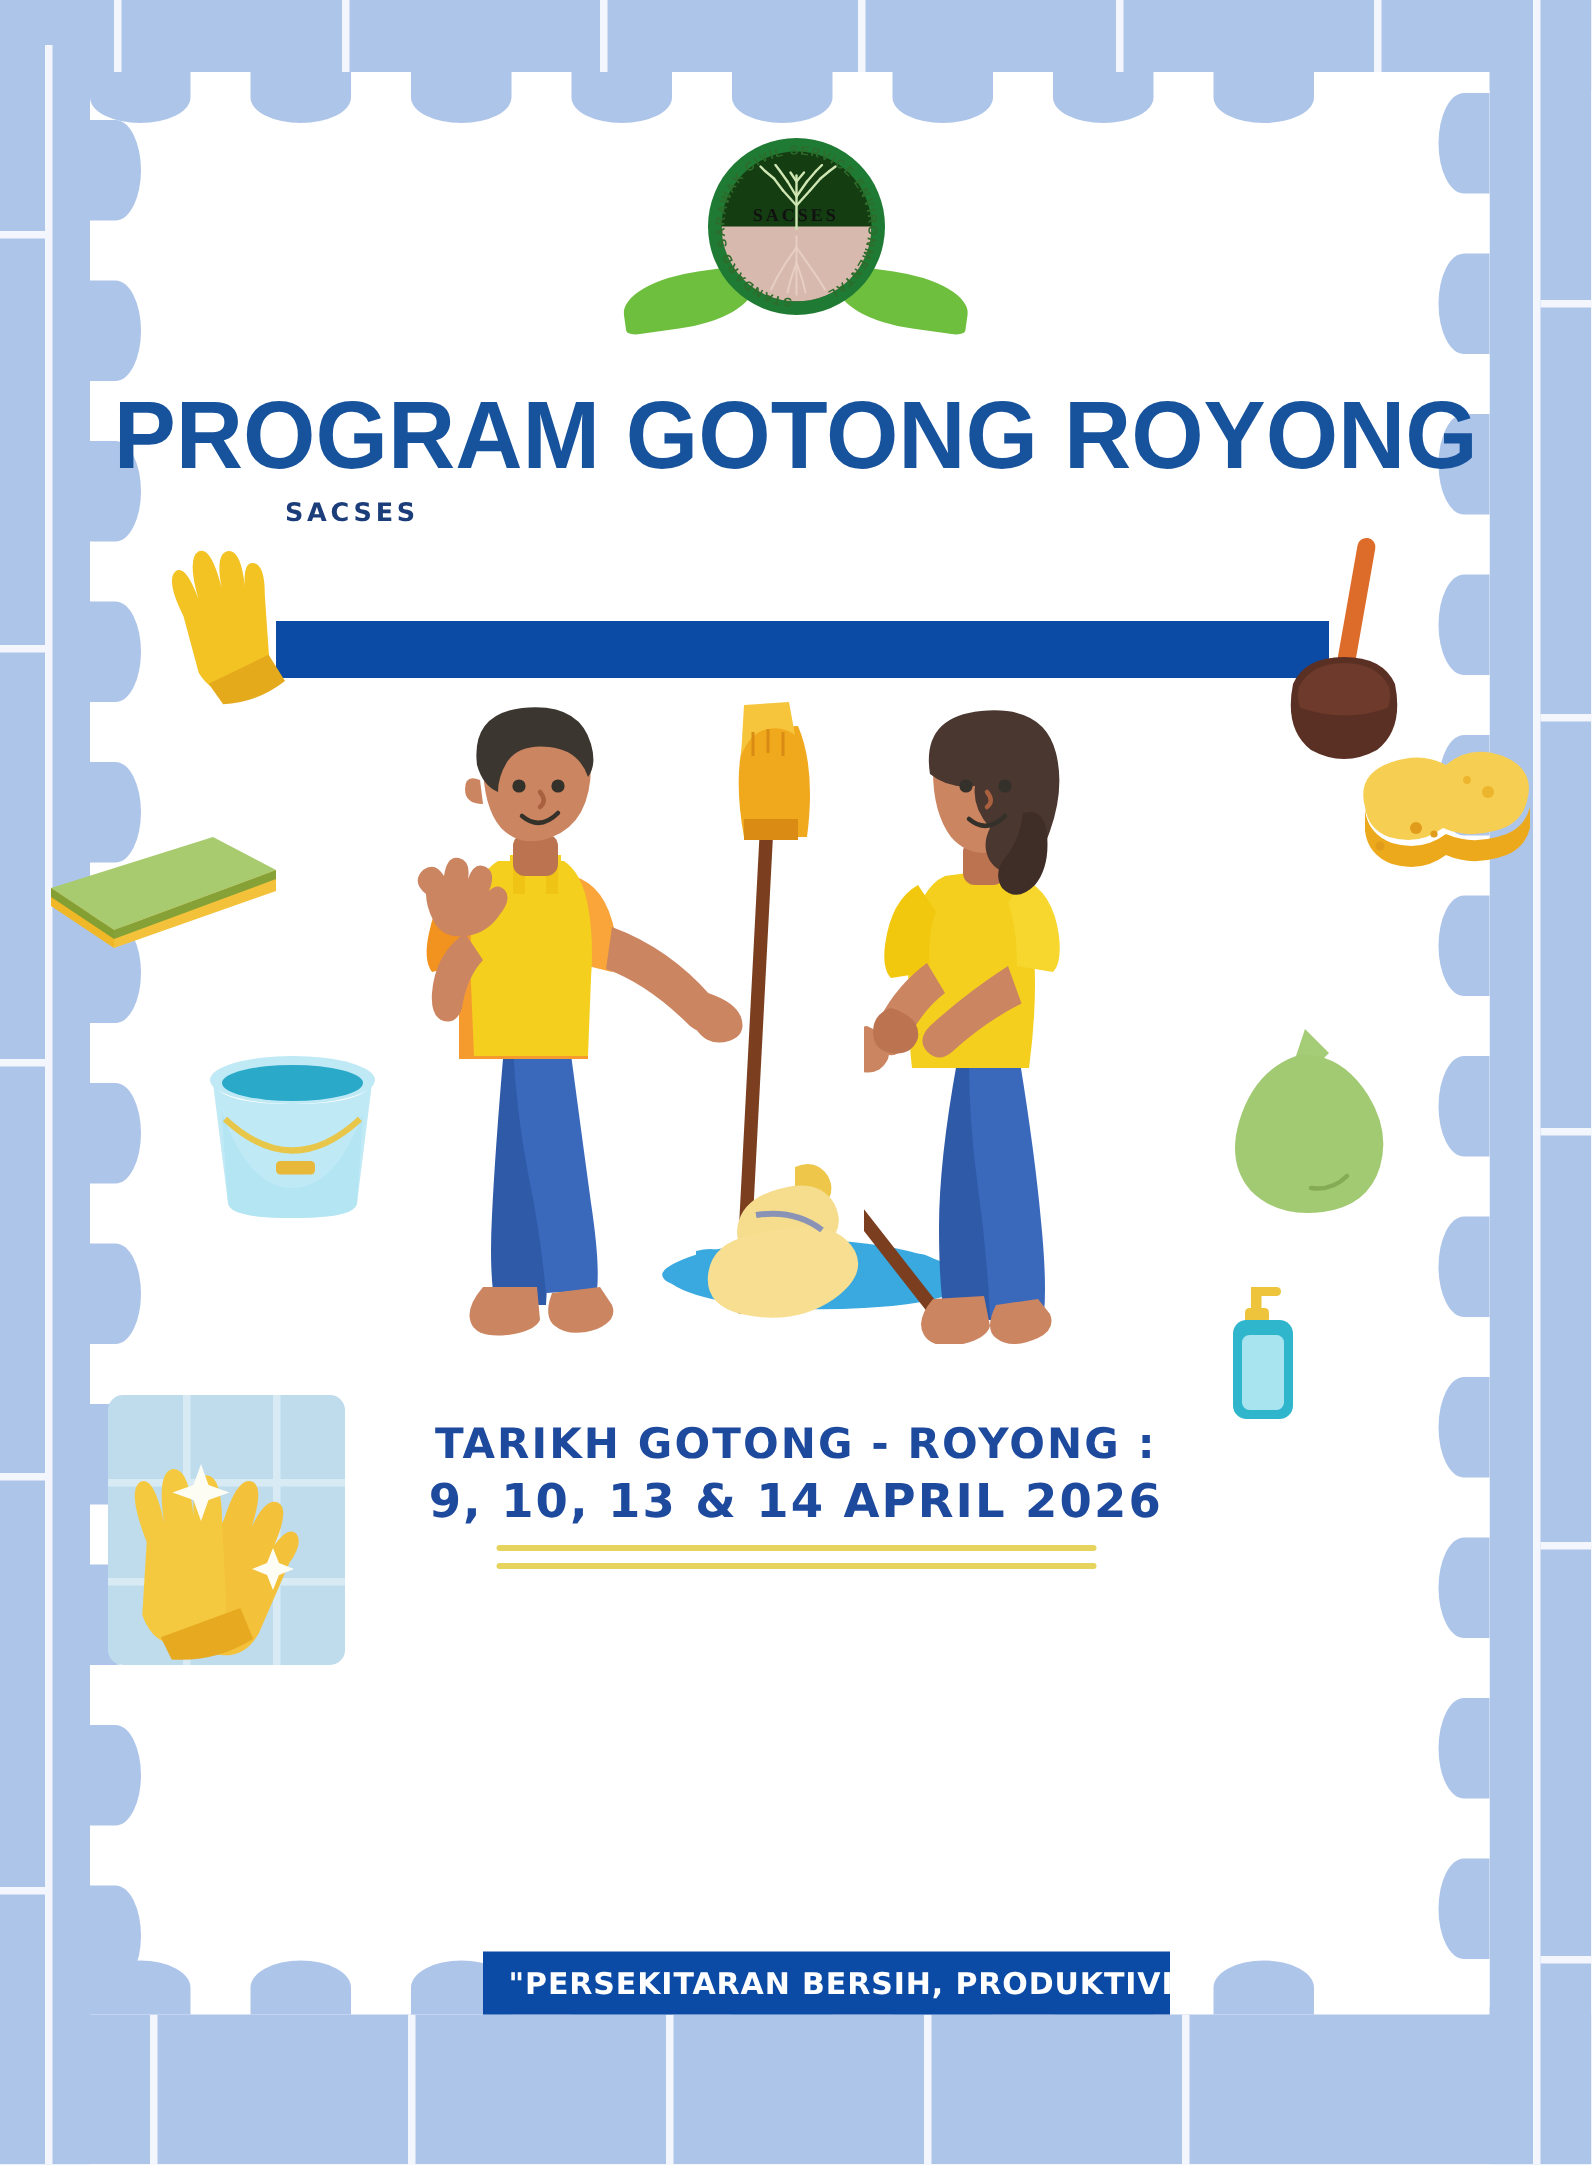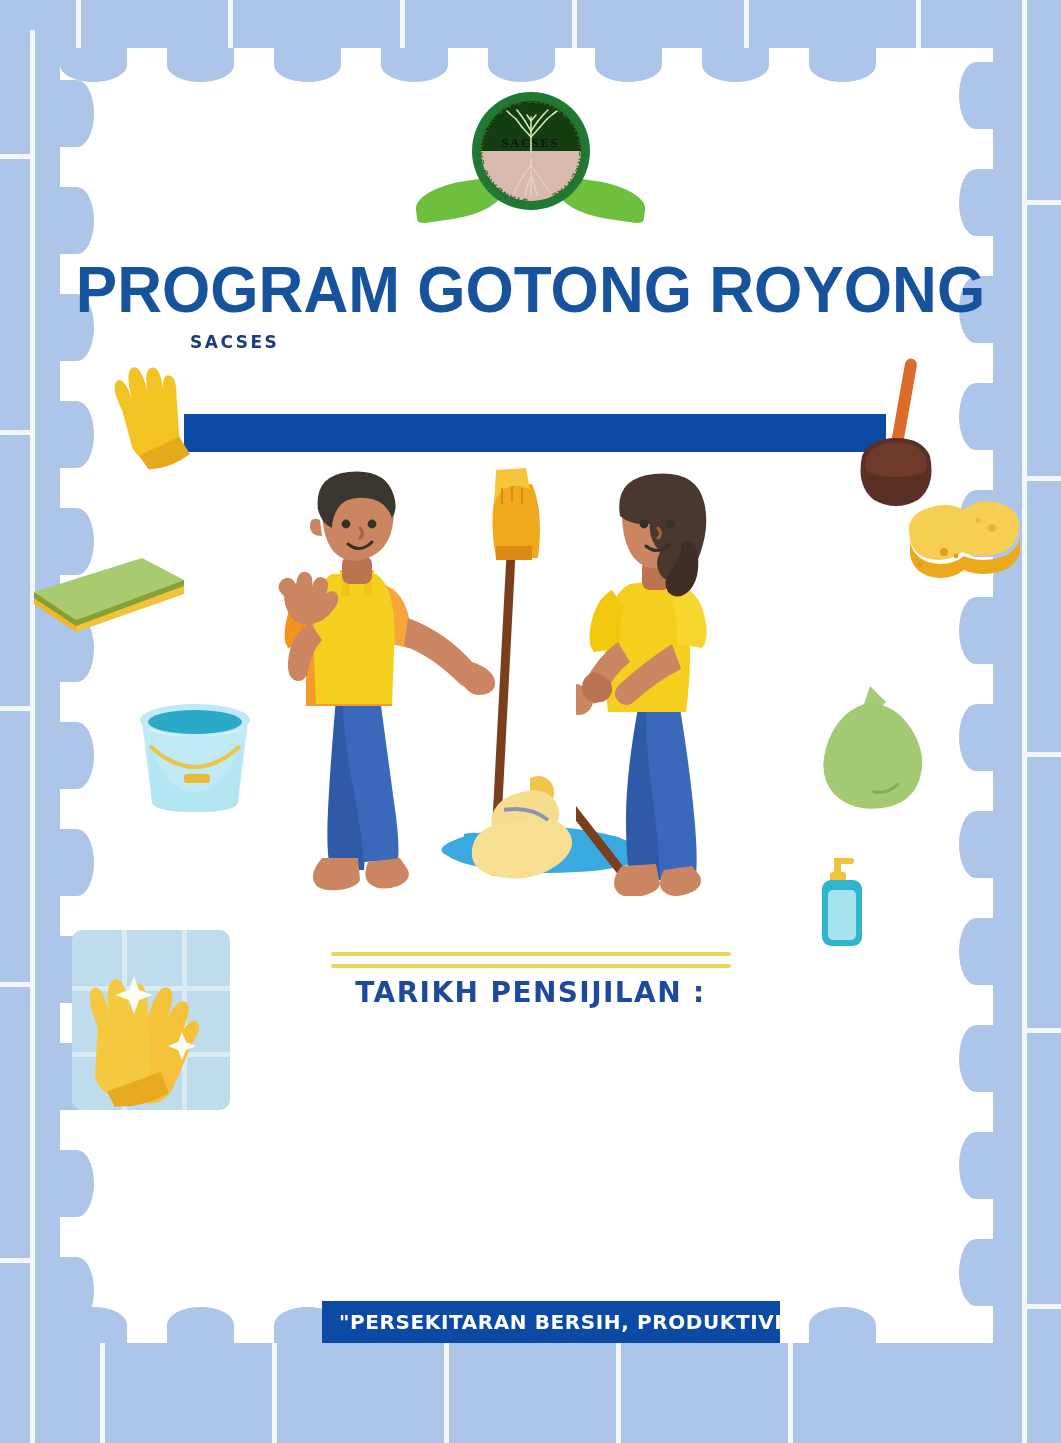--- a/index.html
+++ b/index.html
@@ -478,22 +478,23 @@
   </svg>
 
   <svg class="illus" style="left:468px; top:774px; width:160px; height:110px;" viewBox="0 0 160 110">
     <path d="M62 4 q14 -6 22 6 q6 12 -4 20 l-18 -6 z" fill="#edc64a"></path>
     <path d="M54 18 q24 -6 34 10 q8 16 -4 26 q-18 14 -44 10 q-20 -4 -16 -22 q4 -18 30 -24 z" fill="#f6dd8d"></path>
     <path d="M30 50 q-24 6 -26 26 q-2 20 22 26 q36 8 62 -10 q22 -16 14 -32 q-10 -18 -38 -16 q-20 2 -34 6 z" fill="#f7de90"></path>
     <path d="M36 36 q26 -4 44 10" stroke="#8a93b5" stroke-width="4" fill="none"></path>
   </svg>
 
   <div class="dates">
+    <div class="d-line">TARIKH GOTONG - ROYONG :</div>
+    <div class="d-line big">9, 10, 13 &amp; 14 APRIL 2026</div>
     <div class="rule"></div>
     <div class="rule"></div>
-    <div class="d-line">TARIKH PENSIJILAN :</div>
   </div>
 
   <div class="slogan-clip">
     <div class="slogan">"PERSEKITARAN BERSIH, PRODUKTIVITI MENINGKAT"</div>
   </div>
 
 </div>
 
 </body></html>

